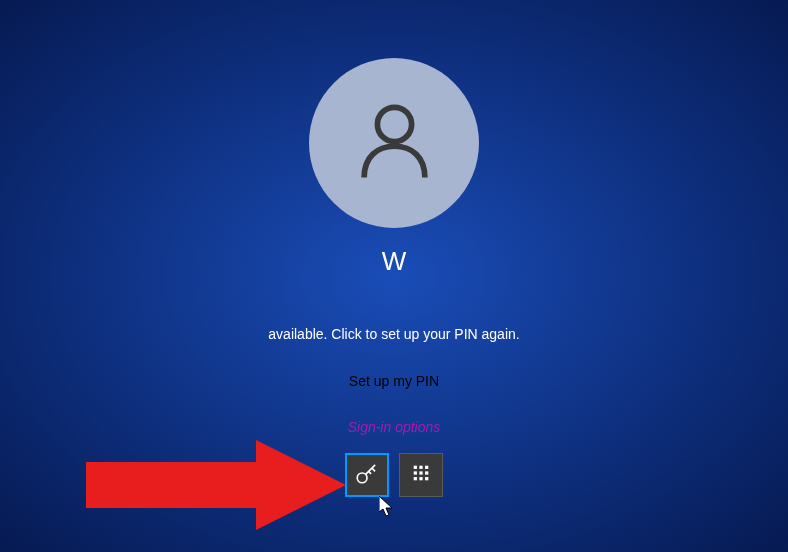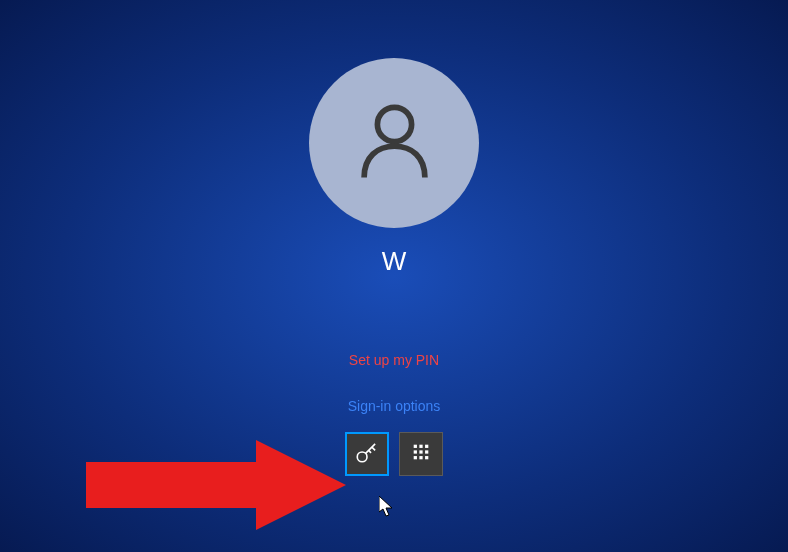--- a/index.html
+++ b/index.html
@@ -43,27 +43,28 @@
       font-size: 14px;
       text-align: center;
       margin-top: 26px;
       line-height: 1.5;
       color: #ffffff;
       max-width: 320px;
     }
     .setup-pin-link {
       font-size: 14px;
       margin-top: 28px;
-      color: #ef4444;
+      color: #000000;
       cursor: pointer;
     }
     .signin-options-label {
       font-size: 14px;
       margin-top: 30px;
-      color: #3b82f6;
+      color: #a21caf;
+      font-style: italic;
     }
     .signin-buttons {
       display: flex;
       gap: 10px;
       margin-top: 18px;
     }
     .signin-btn {
       width: 44px;
       height: 44px;
       background: #3a3a3a;
@@ -102,20 +103,21 @@
       <circle cx="50" cy="32" r="18"></circle>
       <path d="M 18 88 C 18 66, 32 55, 50 55 C 68 55, 82 66, 82 88"></path>
     </svg>
   </span>
 </div>
 
 <div class="username">W</div>
 
 <div class="error-message">
   <br>
+  <span>available. Click to set up your PIN again.</span>
 </div>
 
 <div class="setup-pin-link">Set up my PIN</div>
 
 <div class="signin-options-label">Sign-in options</div>
 
 <div class="signin-buttons">
   <div class="signin-btn active">
     <span>
       <svg viewBox="0 0 32 32" fill="none" stroke="#ffffff" stroke-width="2">

